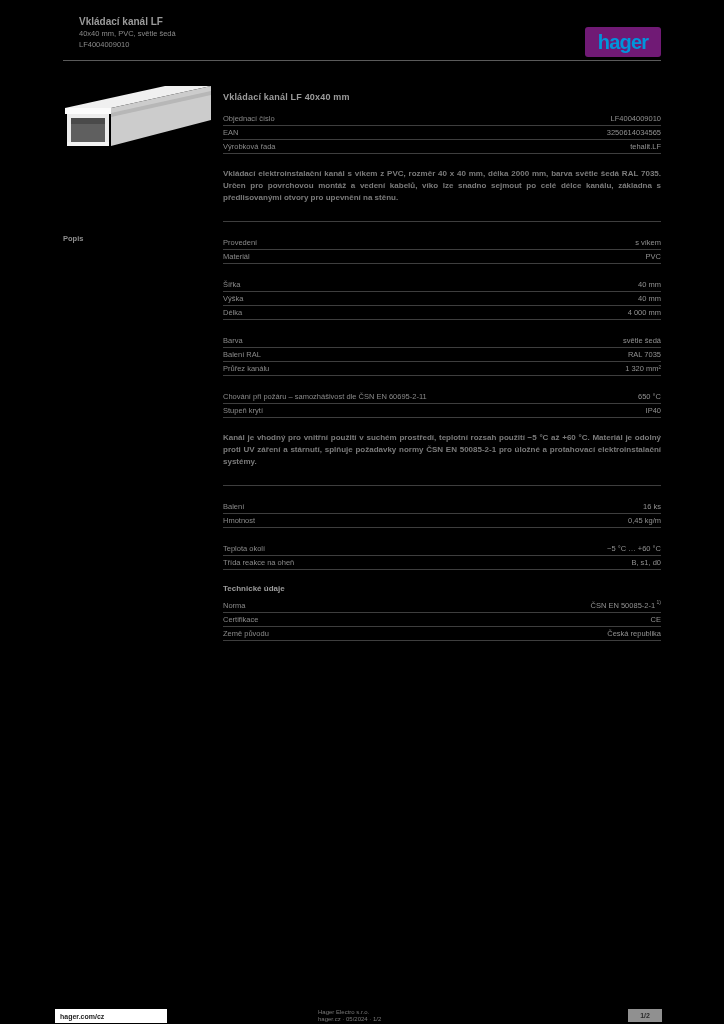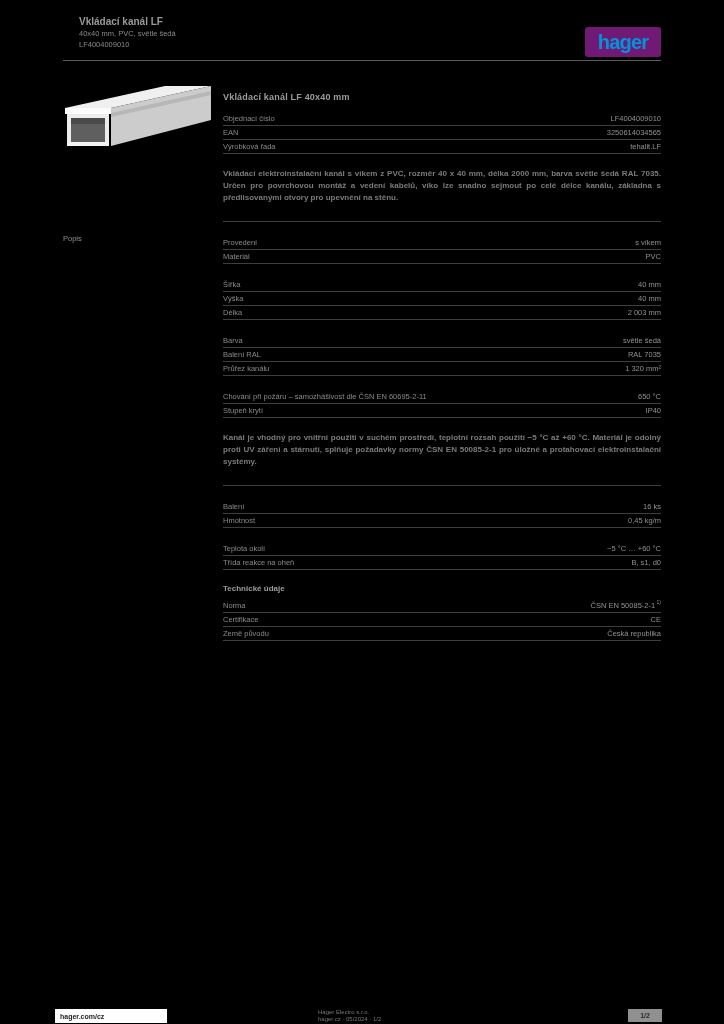--- a/index.html
+++ b/index.html
@@ -23,21 +23,21 @@
     background: #701a75; border-radius: 3px;
     display: flex; align-items: center; justify-content: center;
   }
   .logo-box span {
     color: #0095db; font-weight: 700; font-size: 20px; letter-spacing: -0.8px;
   }
   .header-rule { position: absolute; left: 63px; top: 60px; width: 598px; height: 1px; background: #5a5a5a; }
 
   
   .product-photo { position: absolute; left: 63px; top: 84px; width: 150px; height: 66px; }
-  .side-label { position: absolute; left: 63px; top: 234px; font-size: 7.5px; font-weight: 400; color: #8f8f8f; }
+  .side-label { position: absolute; left: 63px; top: 234px; font-size: 7.5px; font-weight: 700; color: #8f8f8f; }
 
   
   .content { position: absolute; left: 223px; top: 92px; width: 438px; }
   .heading { font-size: 9px; font-weight: 700; color: #9c9c9c; margin: 0 0 10px 0; letter-spacing: 0.2px; }
   .group { margin-bottom: 14px; }
   .group-title { font-size: 8px; font-weight: 700; color: #9c9c9c; margin-bottom: 3px; }
   .spec-row {
     display: flex; justify-content: space-between; align-items: baseline; gap: 16px;
     border-bottom: 1px solid #3e3e3e;
     padding: 2px 0; font-size: 7.5px; line-height: 9px; color: #8a8a8a; min-height: 9px;
@@ -141,21 +141,21 @@
     <span class="spec-value">40 mm</span>
   </div>
 
   <div class="spec-row">
     <span class="spec-label">Výška</span>
     <span class="spec-value">40 mm</span>
   </div>
 
   <div class="spec-row">
     <span class="spec-label">Délka</span>
-    <span class="spec-value">2 003 mm</span>
+    <span class="spec-value">4 000 mm</span>
   </div>
 </div>
         <div class="group">
   <div class="spec-row">
     <span class="spec-label">Barva</span>
     <span class="spec-value">světle šedá</span>
   </div>
 
   <div class="spec-row">
     <span class="spec-label">Balení RAL</span>

